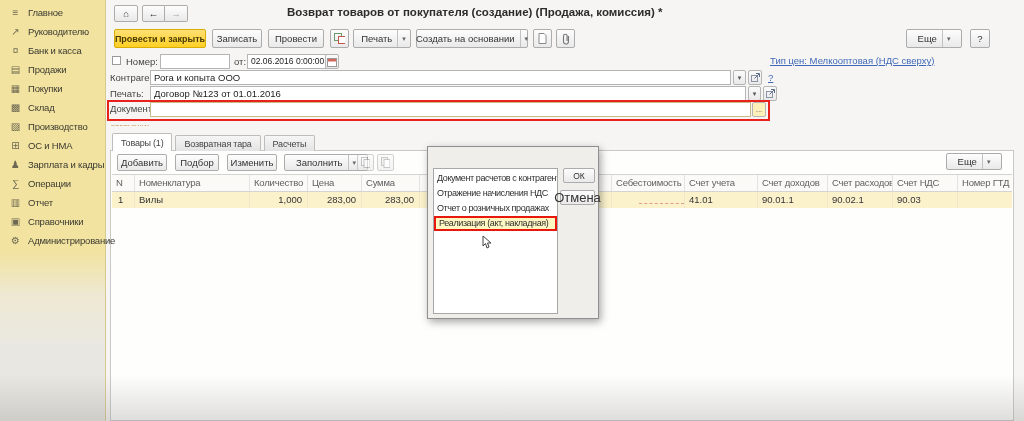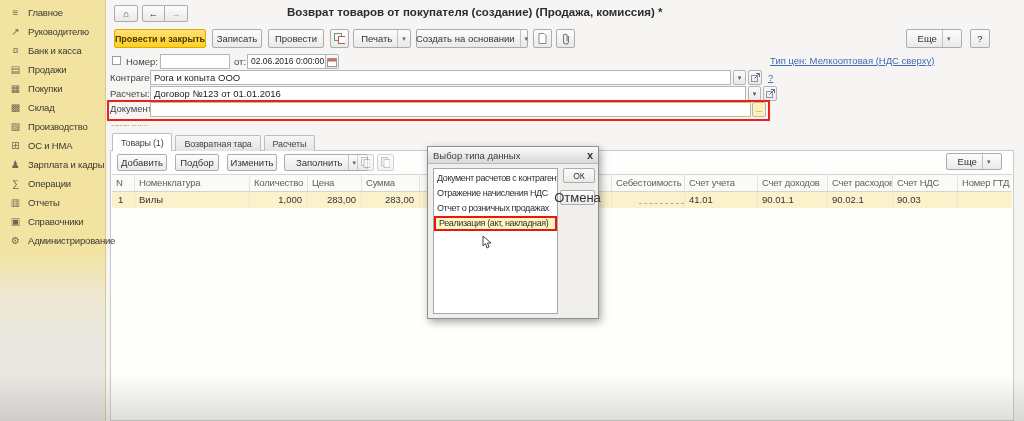--- a/index.html
+++ b/index.html
@@ -106,21 +106,21 @@
     <div class="side-item" style="top:155px">
         <span class="si">♟</span>
         <span class="sl">Зарплата и кадры</span>
       </div>
     <div class="side-item" style="top:174px">
         <span class="si">∑</span>
         <span class="sl">Операции</span>
       </div>
     <div class="side-item" style="top:193px">
         <span class="si">▥</span>
-        <span class="sl">Отчеты</span>
+        <span class="sl">Отчет</span>
       </div>
     <div class="side-item" style="top:212px">
         <span class="si">▣</span>
         <span class="sl">Справочники</span>
       </div>
     <div class="side-item" style="top:231px">
         <span class="si">⚙</span>
         <span class="sl">Администрирование</span>
       </div>
   </aside>
@@ -201,21 +201,21 @@
       <span>▾</span>
     </div>
   <div class="mini" style="left:748px;top:70px;width:14px">
     <svg width="9" height="9">
         <rect x="0.5" y="2.5" width="6" height="6" fill="none" stroke="#8b93a5"></rect>
         <path d="M3.5 5.5 L8 1 M5 0.5 h3.5 V4" stroke="#5a6a8a" fill="none"></path>
       </svg>
   </div>
   <div class="lbl link" style="left:768px;top:72px">?</div>
 
-  <div class="lbl" style="left:110px;top:88px">Расчеты:</div>
+  <div class="lbl" style="left:110px;top:88px">Печать:</div>
   <div class="input" style="left:150px;top:86px;width:596px">Договор №123 от 01.01.2016</div>
   <div class="mini" style="left:748px;top:86px;width:13px">
       <span>▾</span>
     </div>
   <div class="mini" style="left:763px;top:86px;width:14px">
     <svg width="9" height="9">
         <rect x="0.5" y="2.5" width="6" height="6" fill="none" stroke="#8b93a5"></rect>
         <path d="M3.5 5.5 L8 1 M5 0.5 h3.5 V4" stroke="#5a6a8a" fill="none"></path>
       </svg>
   </div>
@@ -290,24 +290,20 @@
     <div class="td" style="width:192px"></div>
     <div class="td" style="width:73px"><span class="cost-underline"></span></div>
     <div class="td" style="width:73px">41.01</div>
     <div class="td" style="width:70px">90.01.1</div>
     <div class="td" style="width:65px">90.02.1</div>
     <div class="td" style="width:65px">90.03</div>
     <div class="td" style="width:54px;border-right:none"></div>
   </div>
 
   <div class="modal">
-    <div class="modal-title">
-      <span>Выбор типа данных</span>
-      <span class="modal-close">x</span>
-    </div>
     <div class="listbox">
       <div class="opt">Документ расчетов с контрагентом</div>
       <div class="opt">Отражение начисления НДС</div>
       <div class="opt">Отчет о розничных продажах</div>
       <div class="opt selected">Реализация (акт, накладная)</div>
       <svg class="cursor-icon" width="10" height="14" viewBox="0 0 10 14">
         <path d="M1 1 L1 11 L3.5 8.5 L5 13 L7 12 L5.5 8 L9 8 Z" fill="#fff" stroke="#444" stroke-width="1"></path>
       </svg>
     </div>
     <div class="btn h17" style="left:135px;top:21px;width:32px;height:15px;font-size:8.5px">

